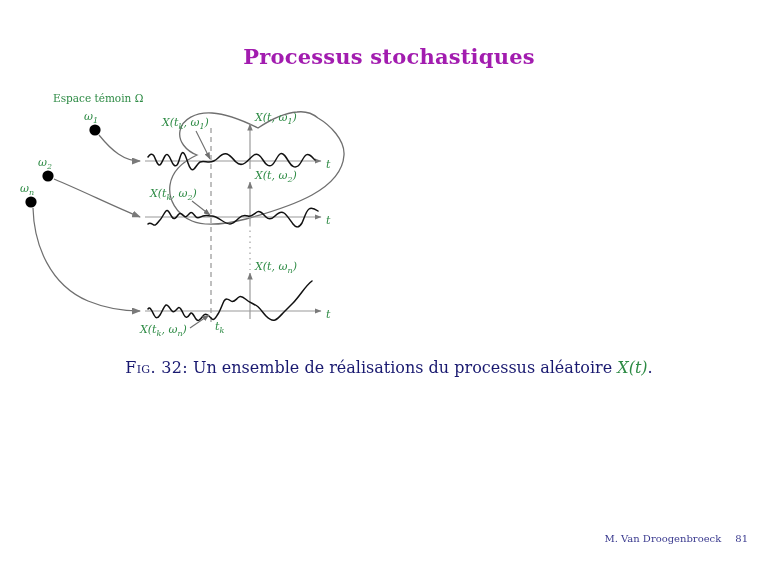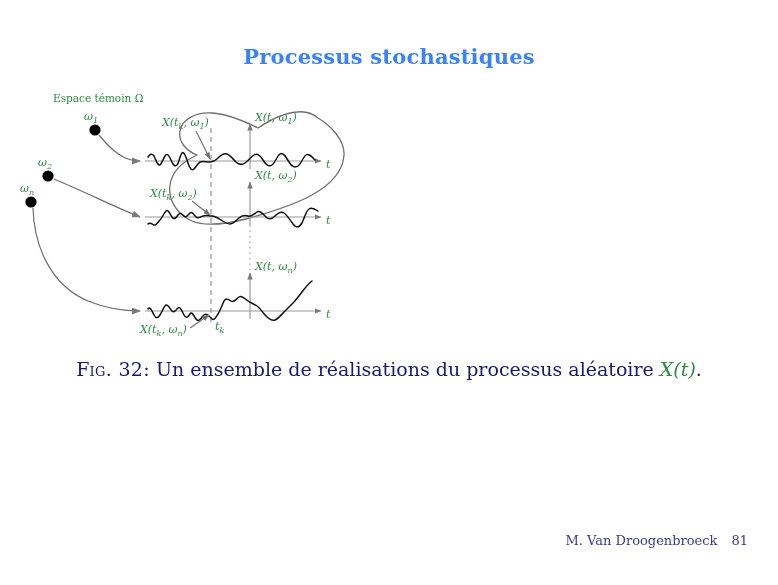--- a/index.html
+++ b/index.html
@@ -25,21 +25,21 @@
   .slide-title {
     position: absolute;
     left: 0;
     right: 0;
     top: 44px;
     text-align: center;
     font-family: "DejaVu Serif", "Liberation Serif", serif;
     font-size: 21px;
     font-weight: bold;
     letter-spacing: 0.2px;
-    color: #3b82f6;
+    color: #a21caf;
     white-space: nowrap;
   }
 
   
   #figure-area {
     position: absolute;
     left: 0;
     top: 85px;
     width: 778px;
     height: 265px;
@@ -53,21 +53,21 @@
   }
 
   
   .figure-caption {
     position: absolute;
     left: 0;
     right: 0;
     top: 358px;
     text-align: center;
     font-family: "DejaVu Serif", "Liberation Serif", serif;
-    font-size: 19px;
+    font-size: 16px;
     color: #191970;
     white-space: nowrap;
   }
   .figure-caption .smallcaps {
     font-variant: small-caps;
     letter-spacing: 0.3px;
   }
   .figure-caption .mathgreen {
     color: #2e8b45;
     font-style: italic;
@@ -82,21 +82,21 @@
     font-family: "DejaVu Serif", "Liberation Serif", serif;
     font-size: 10.5px;
     color: #3b3b8f;
     white-space: nowrap;
   }
   .footer-right {
     position: absolute;
     right: 30px;
     top: 533px;
     font-family: "DejaVu Serif", "Liberation Serif", serif;
-    font-size: 13px;
+    font-size: 10px;
     color: #3b3b8f;
     white-space: nowrap;
     display: flex;
     gap: 14px;
     align-items: baseline;
   }
 
   
   .lbl-green {
     fill: #2e8b45;

